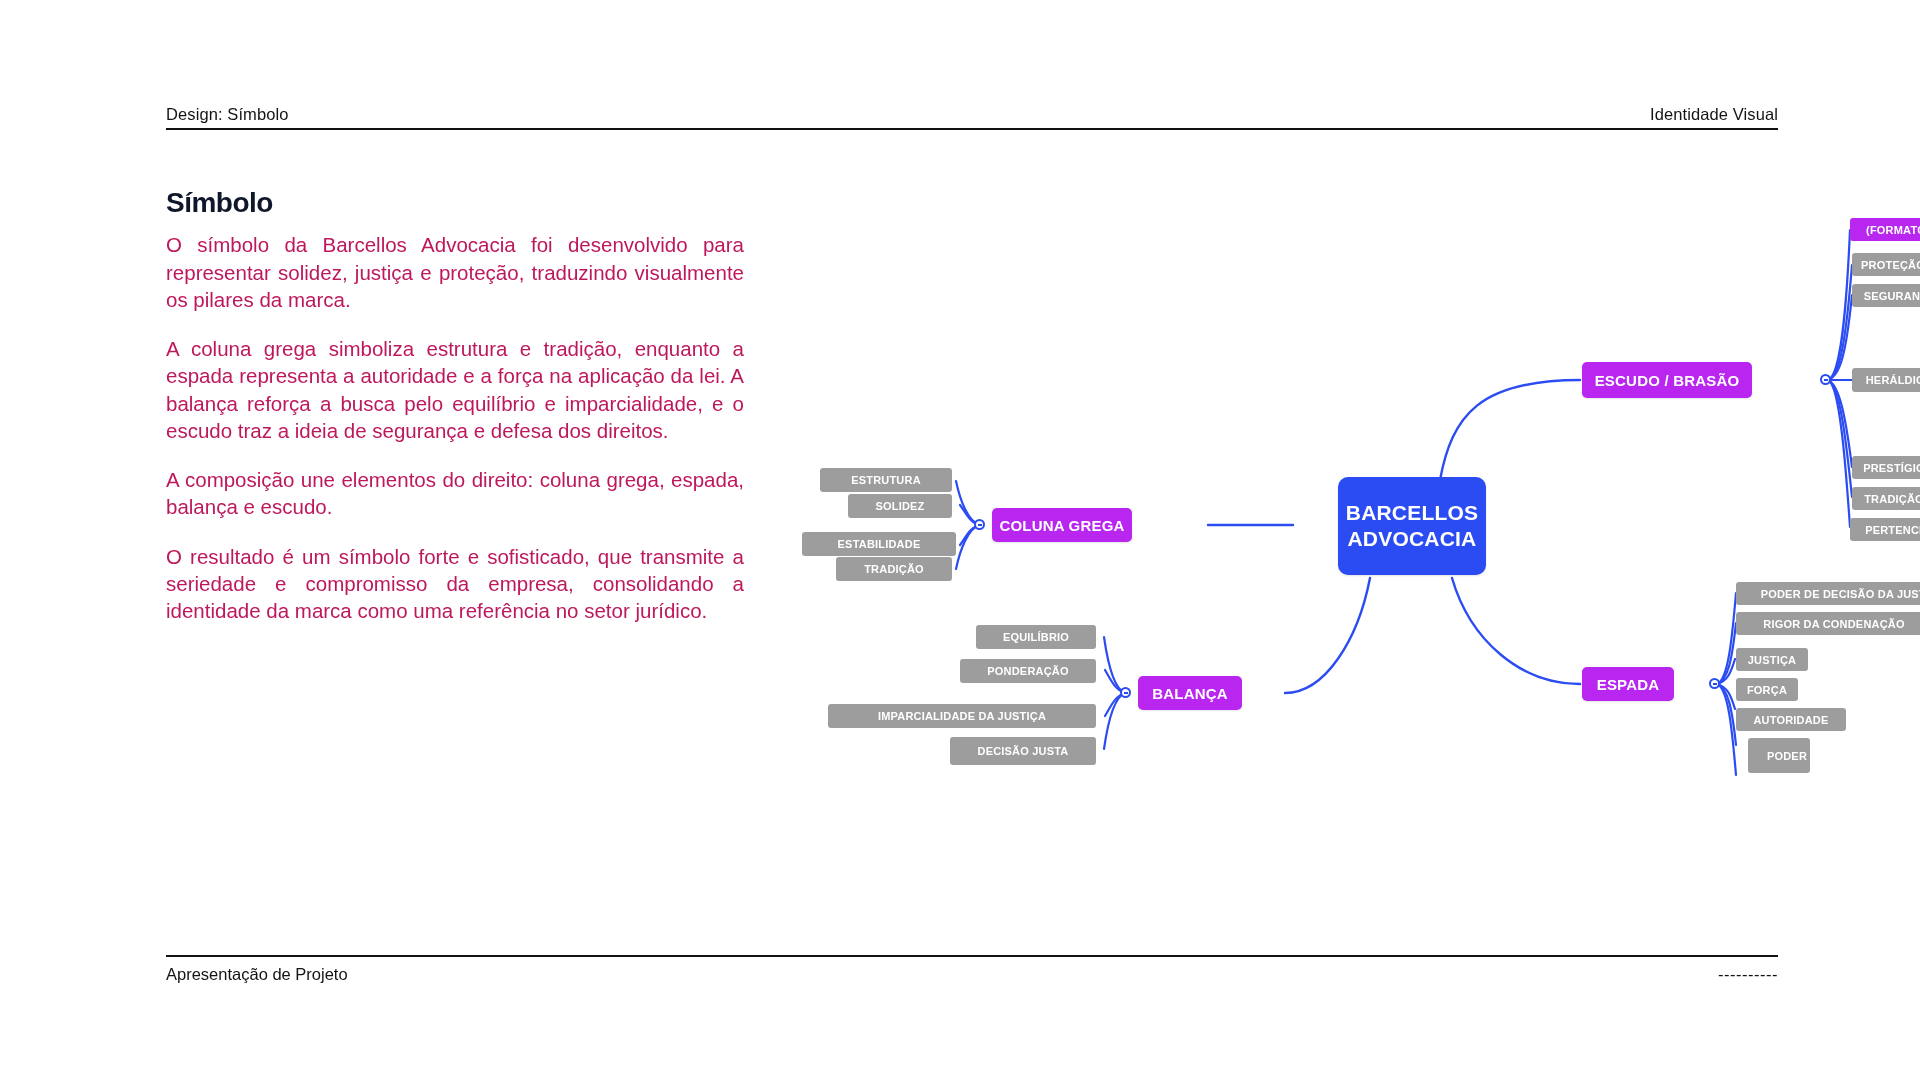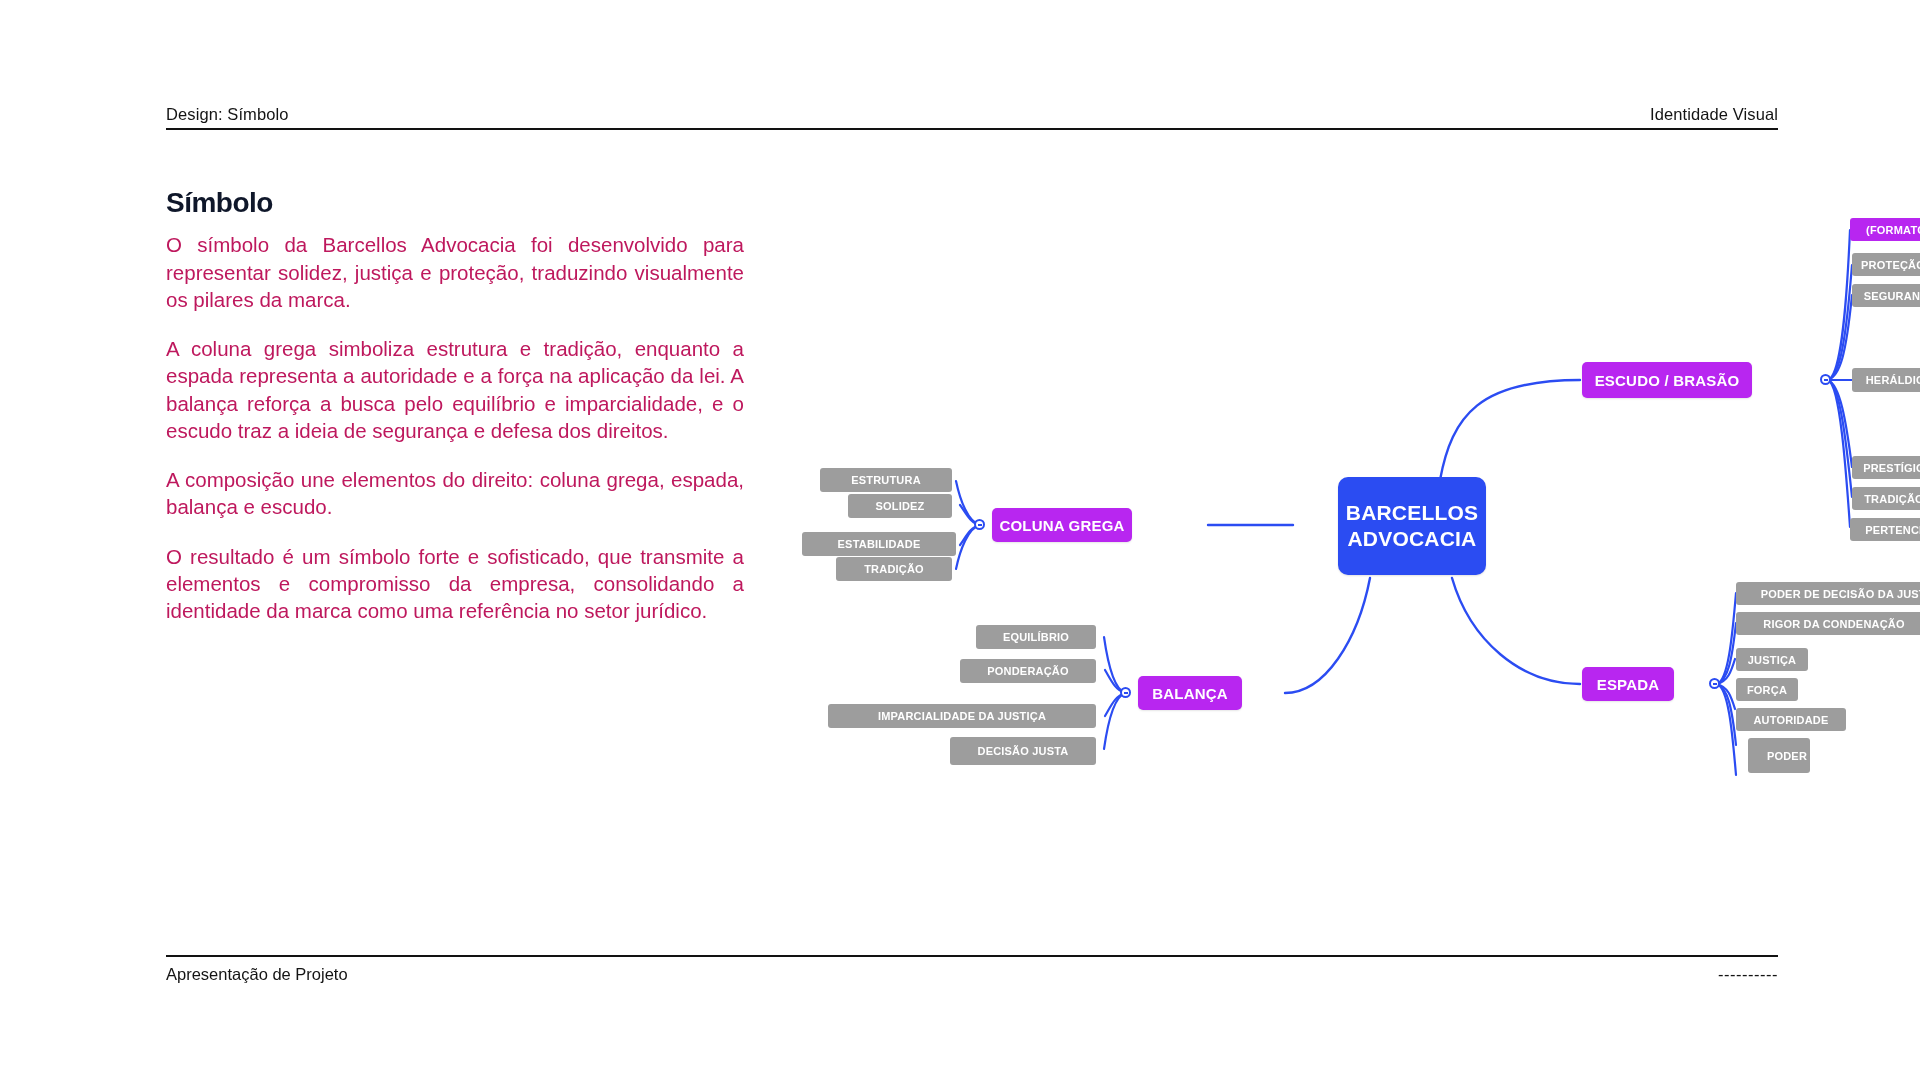--- a/index.html
+++ b/index.html
@@ -192,21 +192,21 @@
     <div class="header-left">Design: Símbolo</div>
     <div class="header-right">Identidade Visual</div>
     <div class="header-rule"></div>
   </div>
 
   <div class="leftcol">
     <h1 class="title">Símbolo</h1>
     <p class="para">O símbolo da Barcellos Advocacia foi desenvolvido para representar solidez, justiça e proteção, traduzindo visualmente os pilares da marca.</p>
     <p class="para">A coluna grega simboliza estrutura e tradição, enquanto a espada representa a autoridade e a força na aplicação da lei. A balança reforça a busca pelo equilíbrio e imparcialidade, e o escudo traz a ideia de segurança e defesa dos direitos.</p>
     <p class="para">A composição une elementos do direito: coluna grega, espada, balança e escudo.</p>
-    <p class="para">O resultado é um símbolo forte e sofisticado, que transmite a elementos e compromisso da empresa, consolidando a identidade da marca como uma referência no setor jurídico.</p>
+    <p class="para">O resultado é um símbolo forte e sofisticado, que transmite a seriedade e compromisso da empresa, consolidando a identidade da marca como uma referência no setor jurídico.</p>
   </div>
 
   <div class="map">
 
     <svg viewBox="0 0 1140 600">
       <g fill="none" stroke="#2B4CF2" stroke-width="2.4" stroke-linecap="round">
 
         <path d="M 513 325 L 428 325"></path>
 
         <path d="M 660 280 C 672 215 700 180 800 180"></path>

